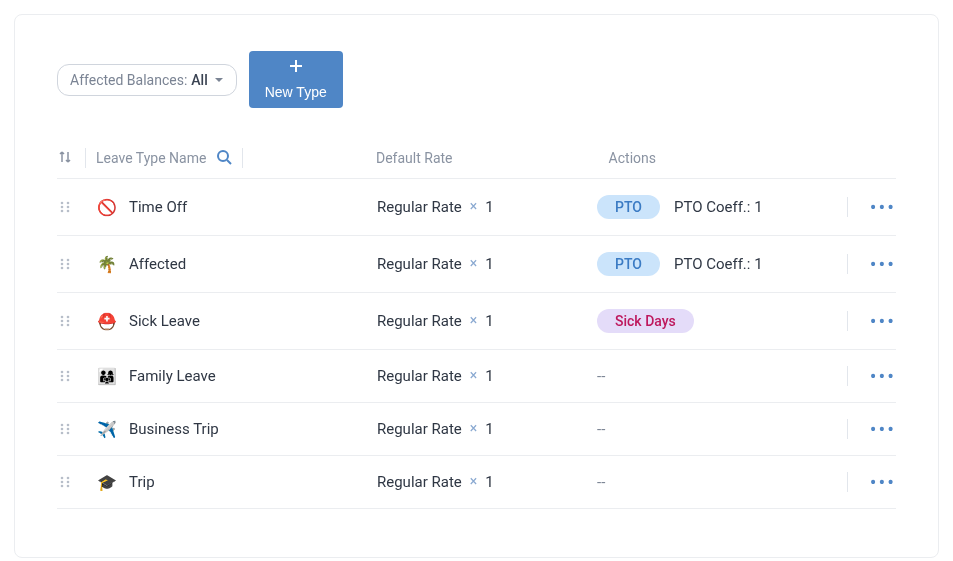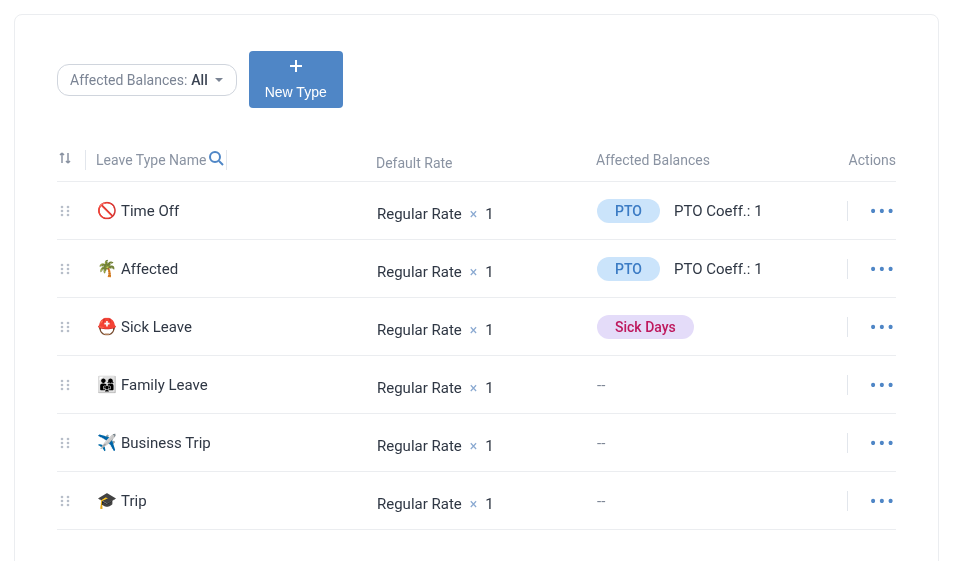--- a/index.html
+++ b/index.html
@@ -62,22 +62,22 @@
     display: flex;
     align-items: center;
     border-bottom: 1px solid #ebedf0;
     padding: 10px 0;
     color: #8a93a2;
     font-size: 14px;
   }
   .col-handle { width: 28px; display:flex; align-items:center; }
   .col-sort   { width: 28px; display:flex; align-items:center; }
   .divider-v  { width:1px; height:20px; background:#e2e6ec; margin-right:10px; }
-  .col-name   { flex: 0 0 280px; display:flex; align-items:center; gap:2px; }
-  .col-rate   { flex: 0 0 220px; display:flex; align-items:center; gap:8px;margin-top:7px; }
+  .col-name   { flex: 0 0 280px; display:flex; align-items:center; gap:10px; }
+  .col-rate   { flex: 0 0 220px; display:flex; gap:8px; }
   .col-bal    { flex: 1 1 auto; display:flex; align-items:center; gap:14px; }
   .col-act    { flex: 0 0 60px; display:flex; align-items:center; justify-content:flex-end; }
   .col-act-wrap { display:flex; align-items:center; gap:12px; }
 
   .thead .col-name { color:#8a93a2; }
   .thead .search-ico { color:#4f86c6; }
 
   .row {
     display: flex;
     align-items: center;
@@ -155,23 +155,20 @@
           <svg viewBox="0 0 16 16" fill="none" stroke="currentColor" stroke-width="2">
             <circle cx="7" cy="7" r="5"></circle>
               <line x1="11" y1="11" x2="15" y2="15"></line>
           </svg>
         </span>
         <div class="divider-v"></div>
       </div>
       <div class="col-rate">
         <span>Default Rate</span>
       </div>
-      <div class="col-bal">
-        <span>Affected Balances</span>
-      </div>
       <div class="col-act">
         <span>Actions</span>
       </div>
     </div>
 
     <div id="rows-container">
         <div class="row">
           <div class="col-handle">
             <span class="drag-handle">
               <svg viewBox="0 0 16 16" fill="currentColor">

